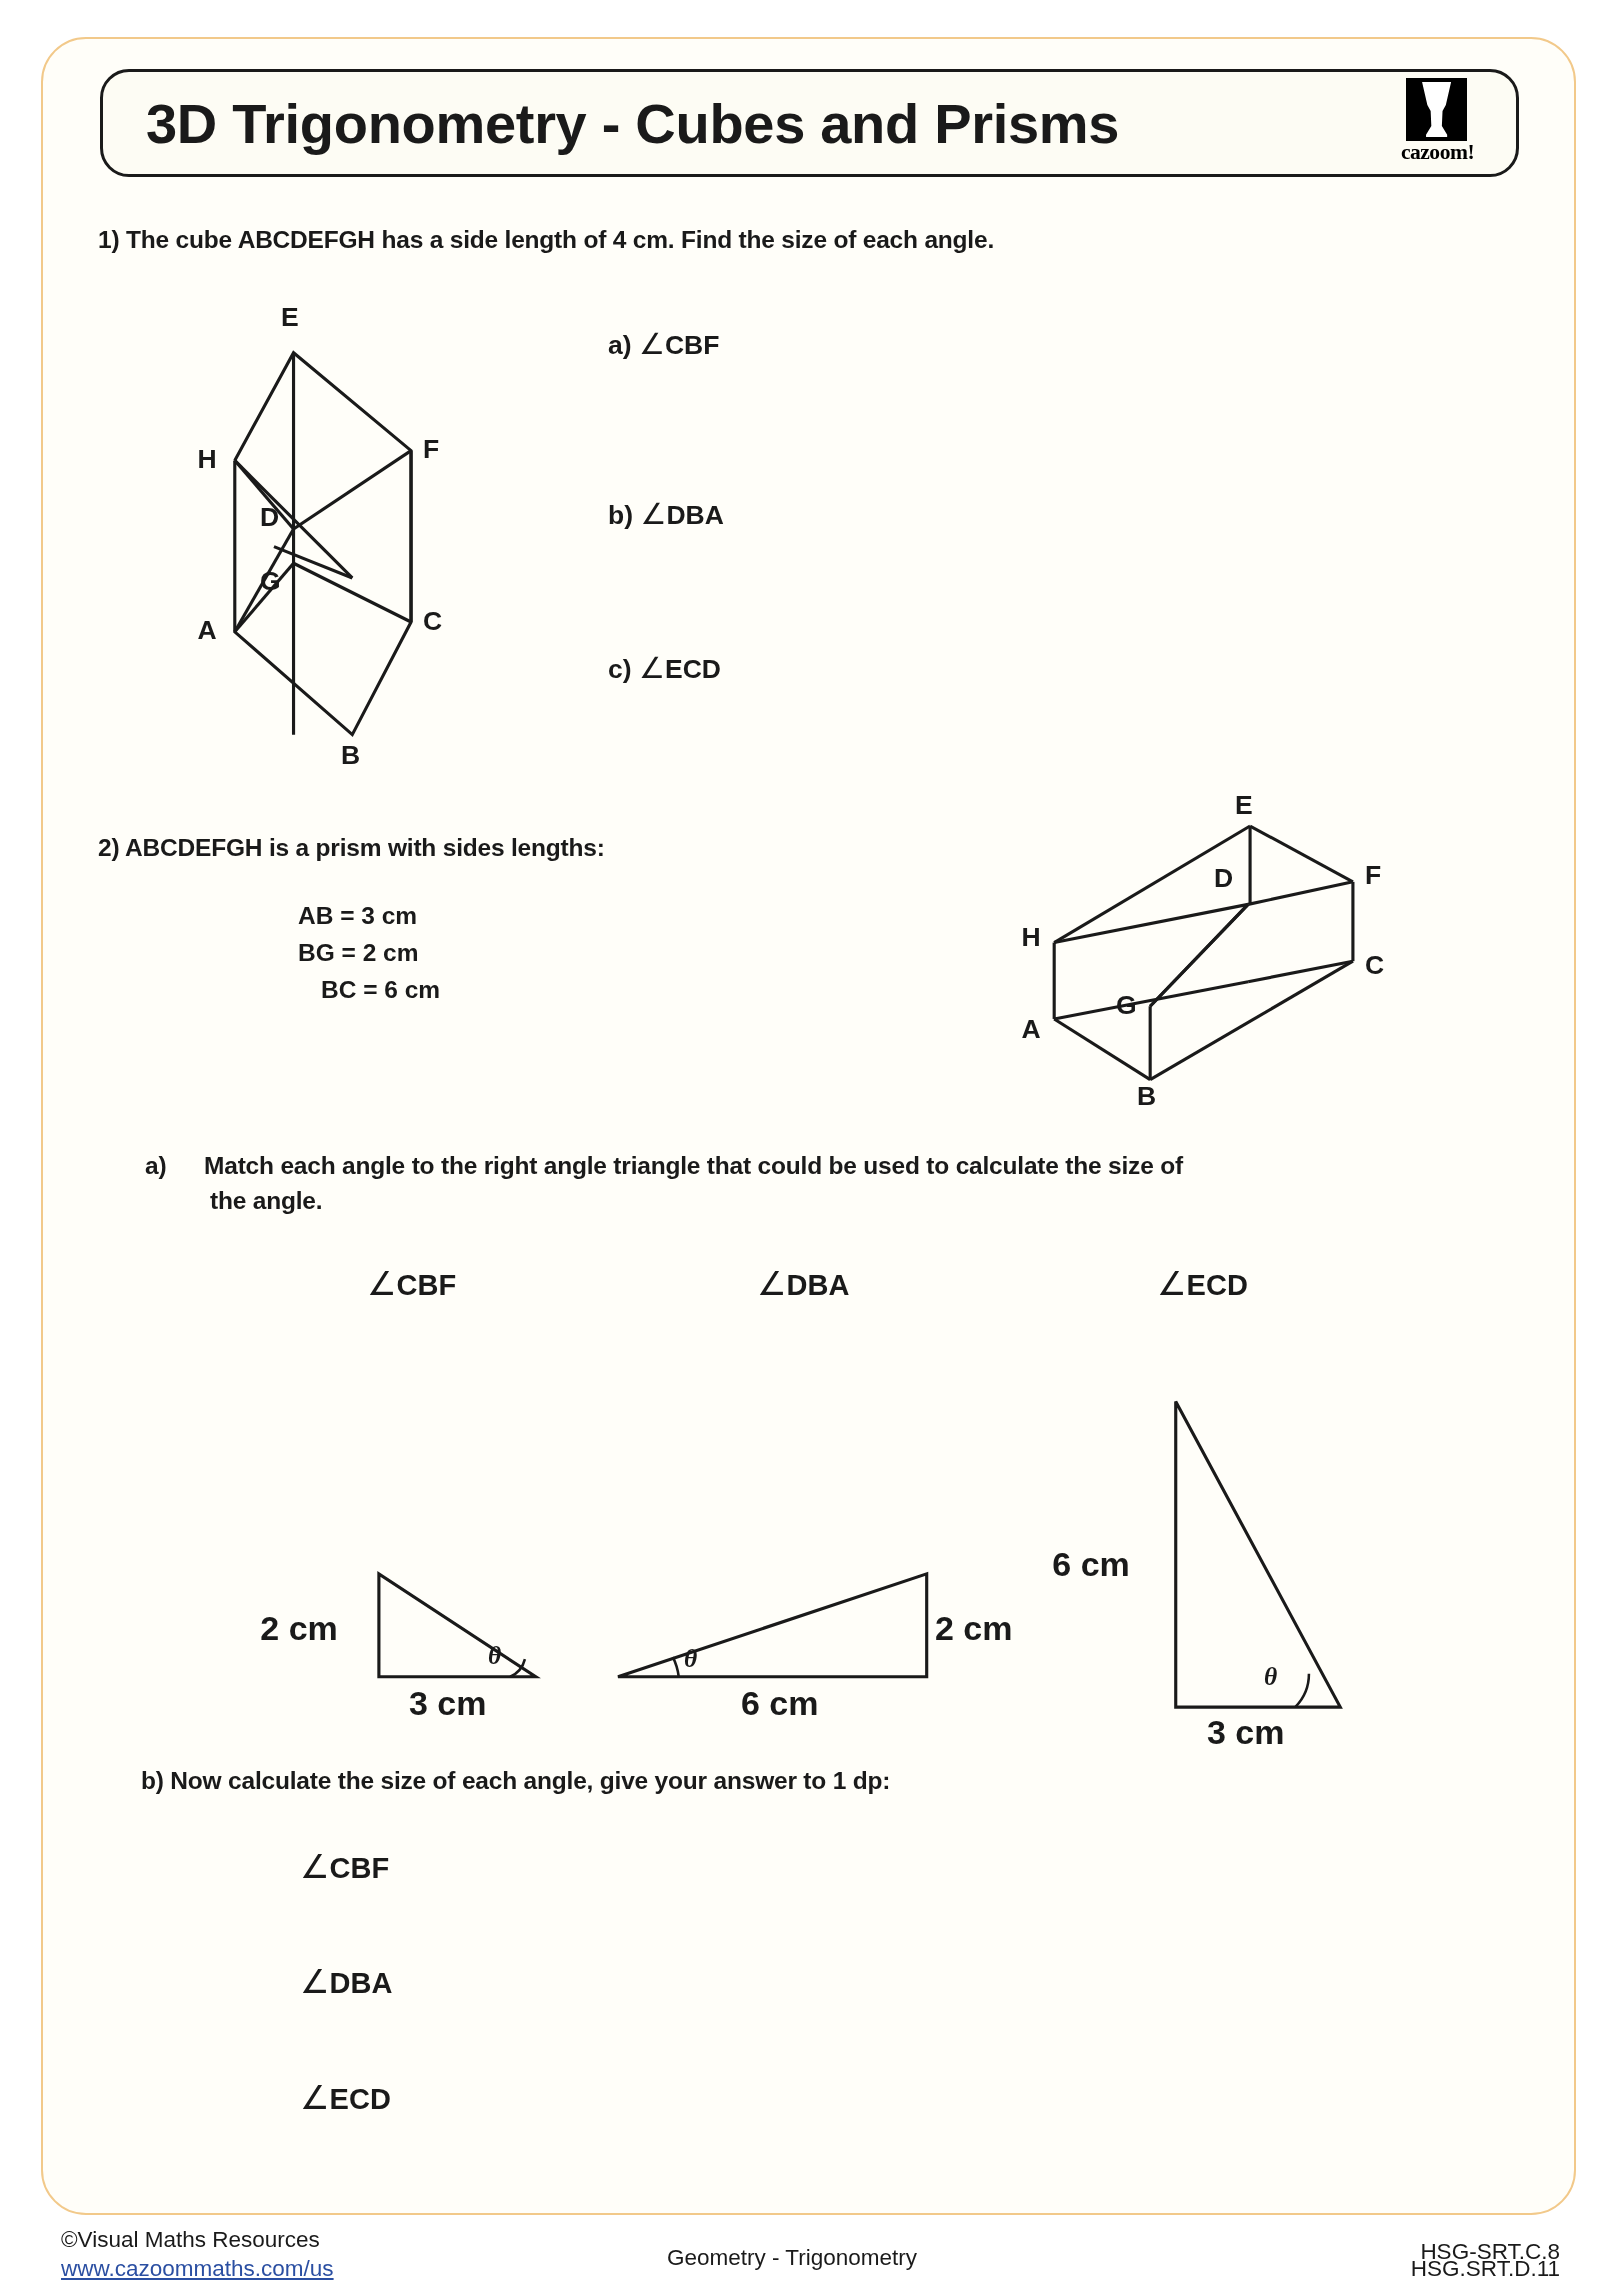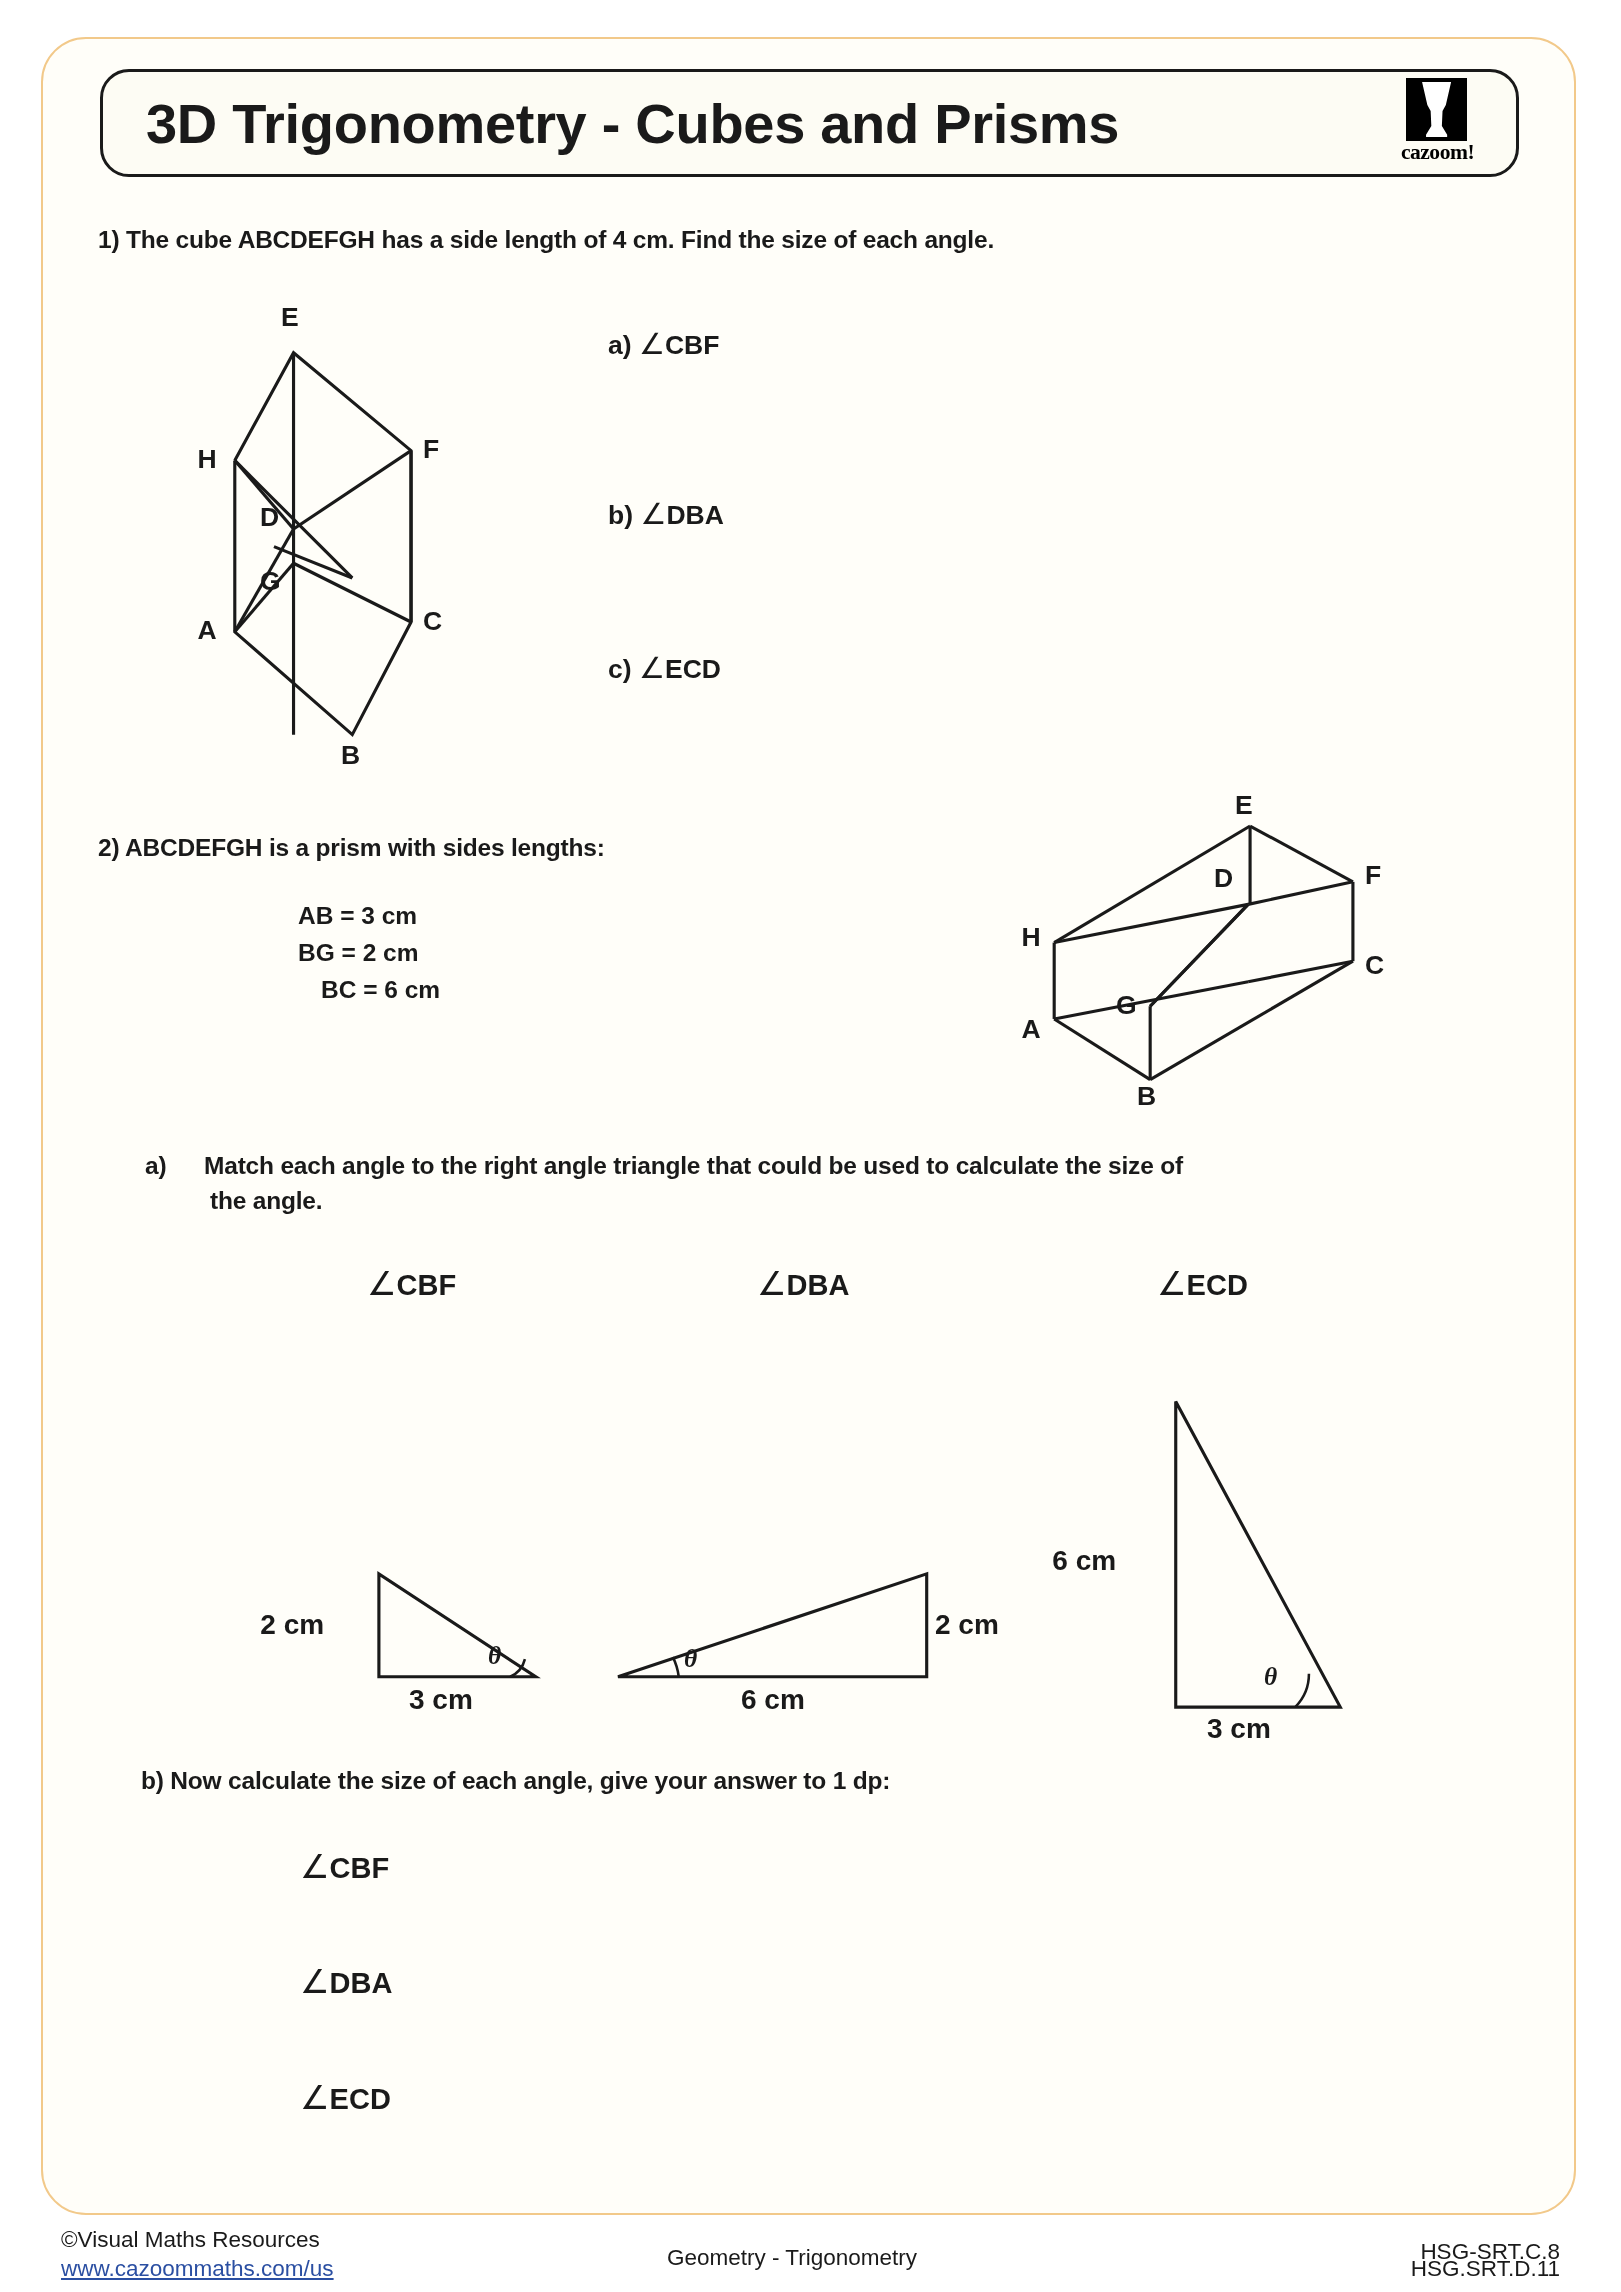--- a/index.html
+++ b/index.html
@@ -108,21 +108,21 @@
   }
   .angle-lbl .ang { font-weight: normal; font-size: 29px; }
   .sub-lbl {
     position: absolute;
     font-size: 24.5px;
     font-weight: bold;
     white-space: nowrap;
   }
   .dim-lbl {
     position: absolute;
-    font-size: 28px;
+    font-size: 34px;
     font-weight: bold;
     white-space: nowrap;
   }
   .vertex-lbl {
     position: absolute;
     font-size: 26.5px;
     font-weight: bold;
   }
   .theta-lbl {
     position: absolute;

